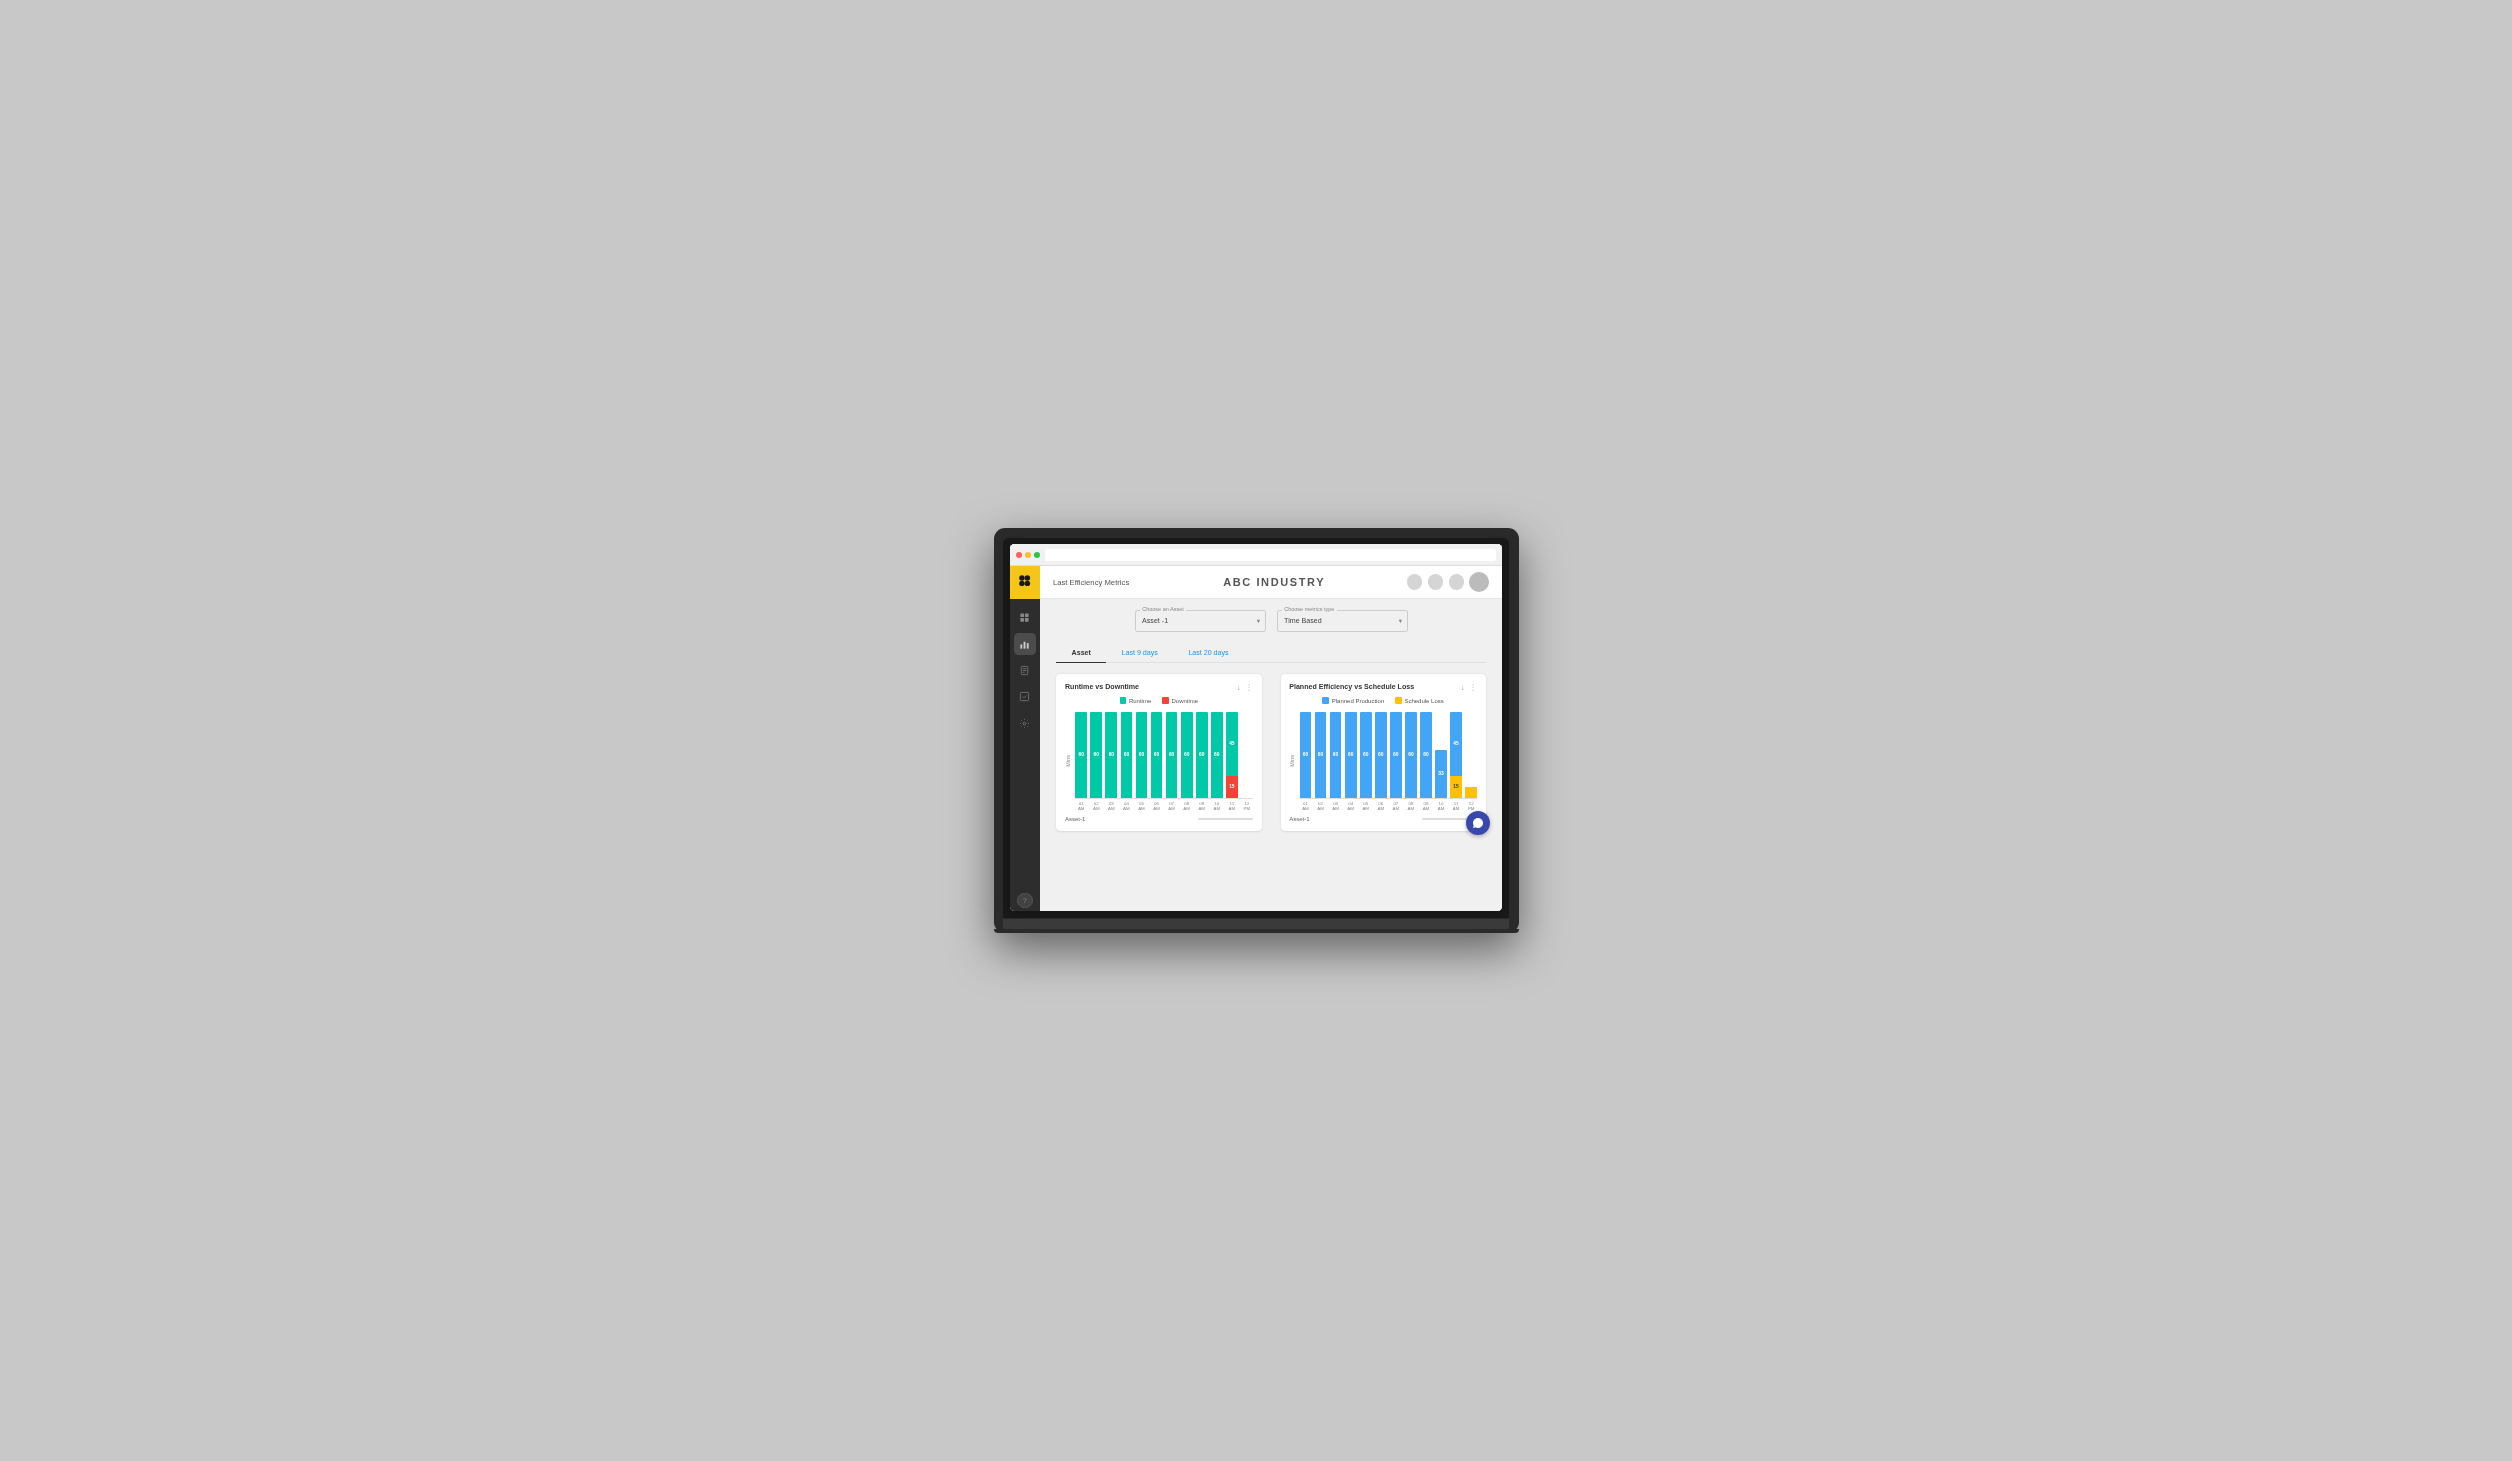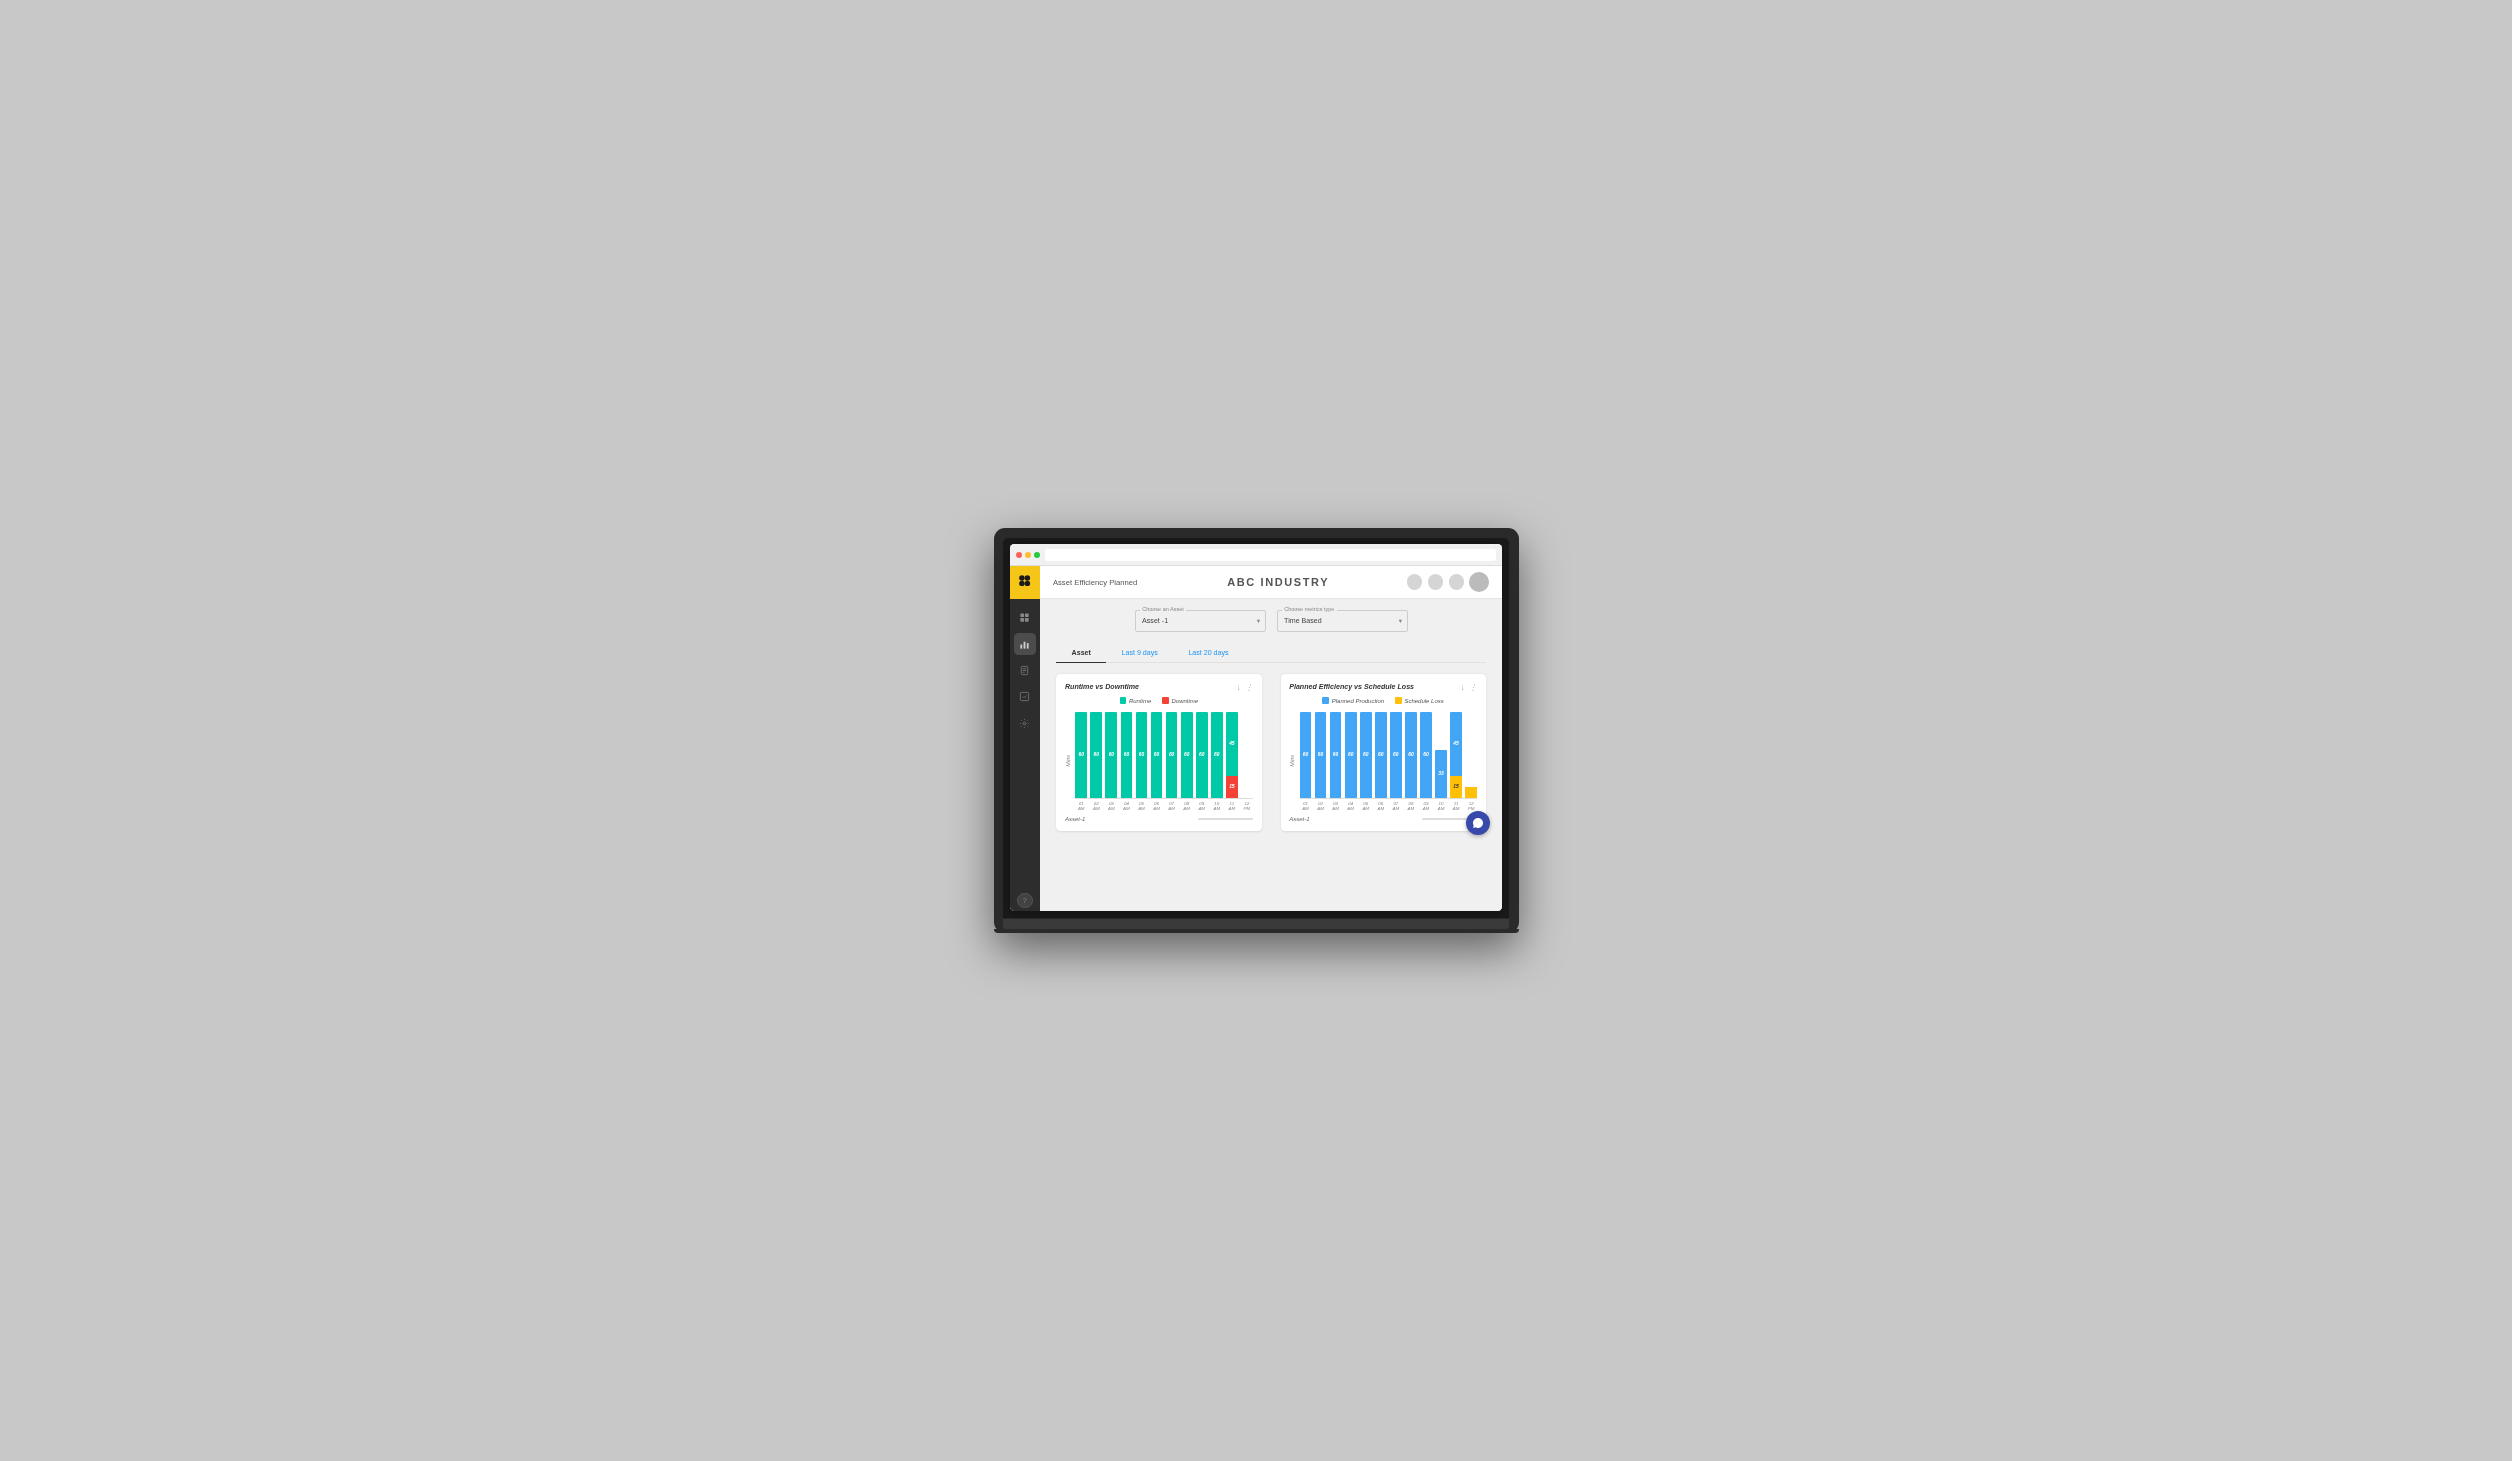--- a/index.html
+++ b/index.html
@@ -256,21 +256,20 @@
       color: #333;
       font-weight: 600;
       border-bottom: 1.6px solid #333;
     }
 
     
     .charts-grid {
       display: grid;
       grid-template-columns: 1fr 1fr;
       gap: 19px;
-      font-style: italic;
     }
 
     .chart-card {
       background: #fff;
       border-radius: 4.4px;
       padding: 8.7px;
       box-shadow: 0 0.5px 2.2px rgba(0,0,0,0.1);
     }
 
     .chart-header {
@@ -529,21 +528,21 @@
           <div class="sidebar-spacer"></div>
 
           <div class="help-btn">
             <span>?</span>
           </div>
         </div>
 
         <div class="main-content">
 
           <div class="app-header">
-            <span class="header-page-title">Asset Efficiency Planned</span>
+            <span class="header-page-title">Last Efficiency Metrics</span>
             <div class="header-center">
               <span class="header-company">ABC INDUSTRY</span>
             </div>
             <div class="header-actions">
               <div class="header-dot"></div>
               <div class="header-dot"></div>
               <div class="header-dot"></div>
               <div class="header-avatar"></div>
             </div>
           </div>

